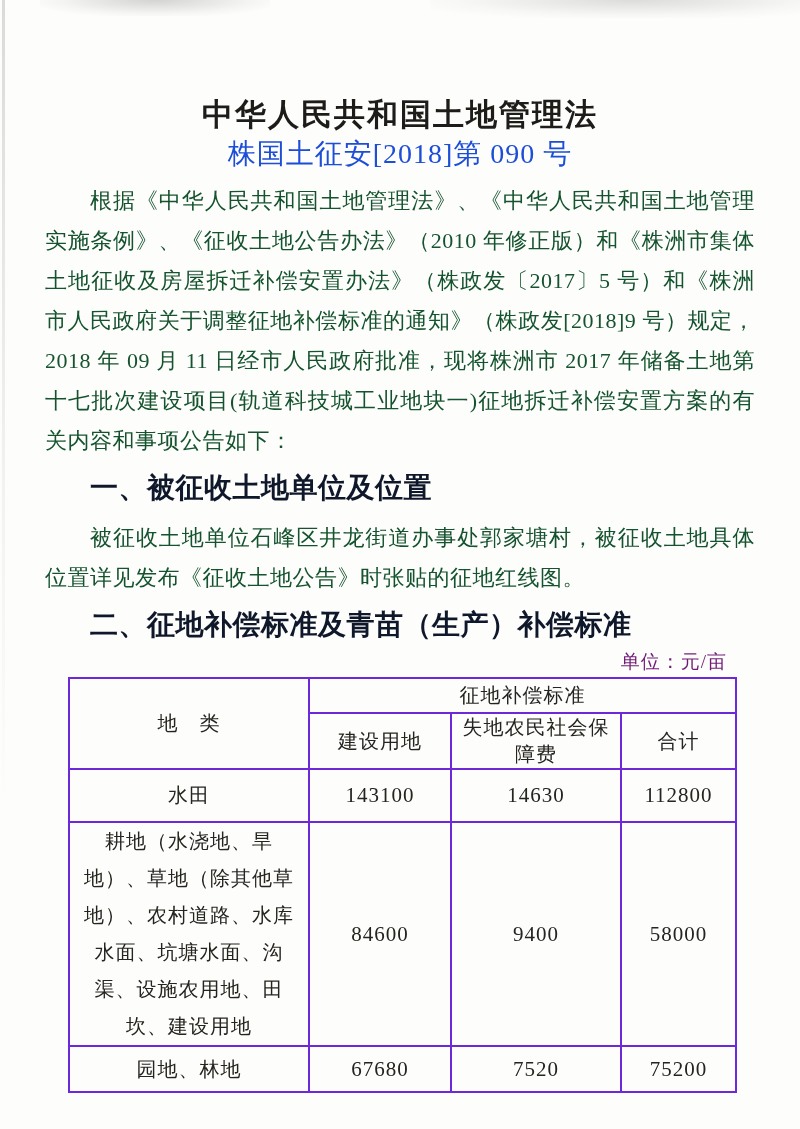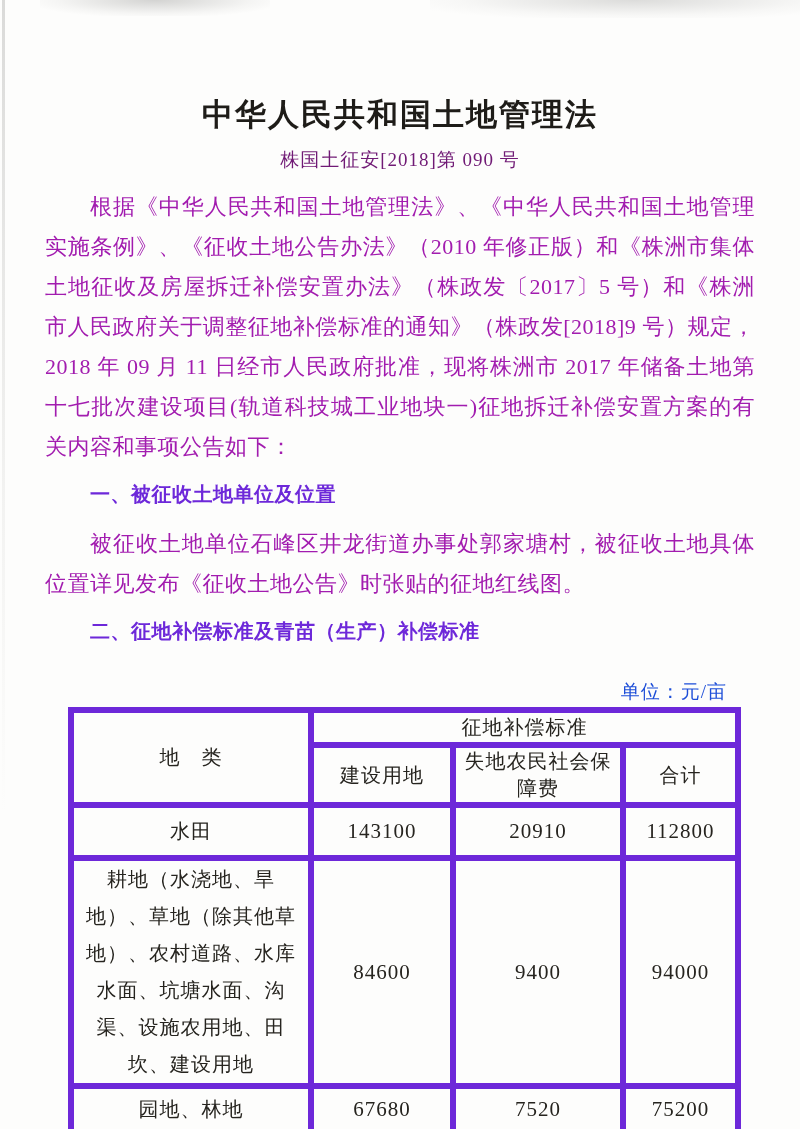--- a/index.html
+++ b/index.html
@@ -34,63 +34,62 @@
   .doc-title {
     font-family: "Liberation Sans", "DejaVu Sans", sans-serif;
     font-weight: bold;
     font-size: 31px;
     line-height: 45px;
     letter-spacing: 2px;
     color: #1e1c18;
     margin: 0;
   }
   .doc-number {
-    font-size: 19px;
+    font-size: 28px;
     line-height: 34px;
-    margin-top: 6px;
     letter-spacing: 1px;
-    color: #701a75;
+    color: #1d4ed8;
   }
   .body-text {
     margin: 10px 0 0 0;
     font-size: 22px;
     line-height: 40px;
     letter-spacing: 0.5px;
     text-align: justify;
     text-indent: 45px;
-    color: #a21caf;
+    color: #14532d;
   }
   .section-heading {
     font-family: "Liberation Sans", "DejaVu Sans", sans-serif;
     font-weight: bold;
-    font-size: 20px;
+    font-size: 28px;
     line-height: 40px;
     letter-spacing: 0.5px;
     text-indent: 45px;
-    color: #6d28d9;
+    color: #0f172a;
     margin: 7px 0 0 0;
   }
   .unit-label {
     font-size: 19px;
     line-height: 26px;
     text-align: right;
-    margin: 28px 28px 2px 0;
+    margin: 4px 28px 2px 0;
     letter-spacing: 1px;
-    color: #1d4ed8;
+    color: #701a75;
   }
   table.comp-table {
     border-collapse: collapse;
     table-layout: fixed;
     margin-left: 23px;
     width: 667px;
     font-size: 20px;
     color: #26241f;
   }
   table.comp-table td {
-    border: 6px solid #6d28d9;
+    border: 2px solid #6d28d9;
     text-align: center;
     vertical-align: middle;
     padding: 0 6px;
     box-sizing: border-box;
     letter-spacing: 1px;
     font-family: Liberation Serif, serif;
   }
   .col-land  { width: 240px; }
   .col-comp  { width: 142px; }
   .col-ss    { width: 170px; }
@@ -140,28 +139,28 @@
         <td colspan="3">征地补偿标准</td>
       </tr>
       <tr class="row-sub-header">
         <td>建设用地</td>
         <td>失地农民社会保障费</td>
         <td>合计</td>
       </tr>
       <tr class="row-paddy">
         <td>水田</td>
         <td class="num">143100</td>
-        <td class="num">20910</td>
+        <td class="num">14630</td>
         <td class="num">112800</td>
       </tr>
       <tr class="row-arable">
         <td class="multi-line">耕地（水浇地、旱地）、草地（除其他草地）、农村道路、水库水面、坑塘水面、沟渠、设施农用地、田坎、建设用地</td>
         <td class="num">84600</td>
         <td class="num">9400</td>
-        <td class="num">94000</td>
+        <td class="num">58000</td>
       </tr>
       <tr class="row-garden">
         <td>园地、林地</td>
         <td class="num">67680</td>
         <td class="num">7520</td>
         <td class="num">75200</td>
       </tr>
 
     </tbody>
   </table>

